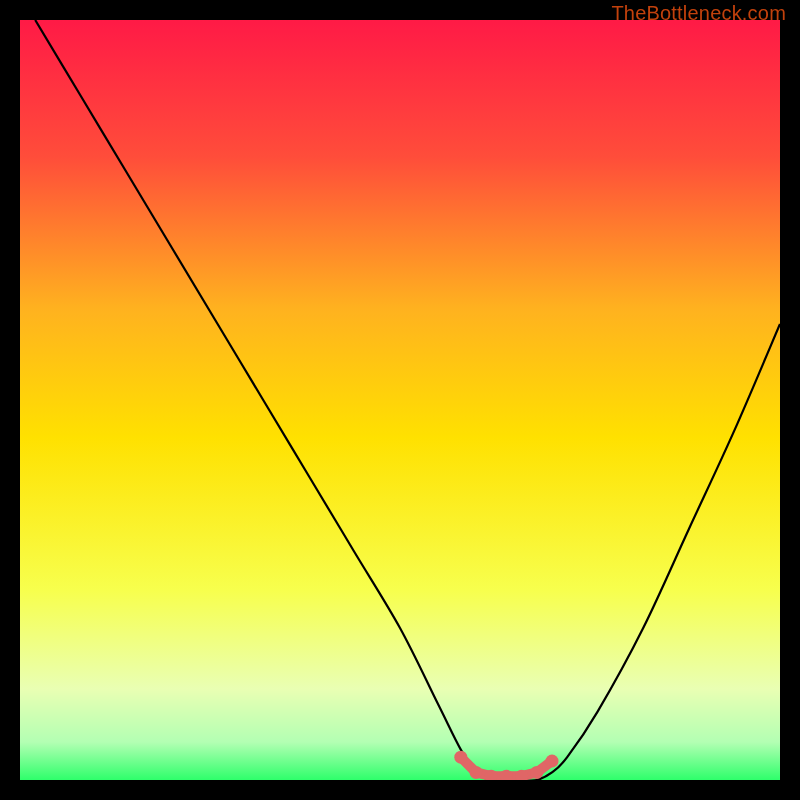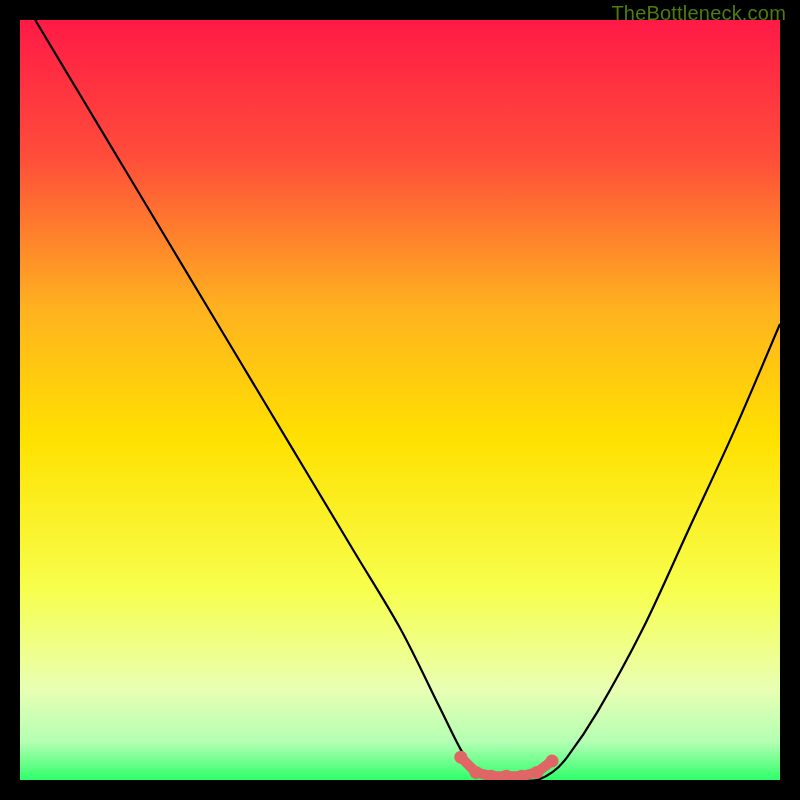--- a/index.html
+++ b/index.html
@@ -16,21 +16,21 @@
     left: 20px;
     top: 20px;
     width: 760px;
     height: 760px;
     overflow: hidden;
   }
   .watermark {
     position: absolute;
     top: 2px;
     right: 14px;
-    color: #4d7c0f;
+    color: #c2410c;
     font-size: 20px;
     font-weight: 500;
     letter-spacing: 0.2px;
     z-index: 10;
   }
   svg.grad {
     position: absolute;
     left: 0; top: 0;
     width: 100%; height: 100%;
   }

